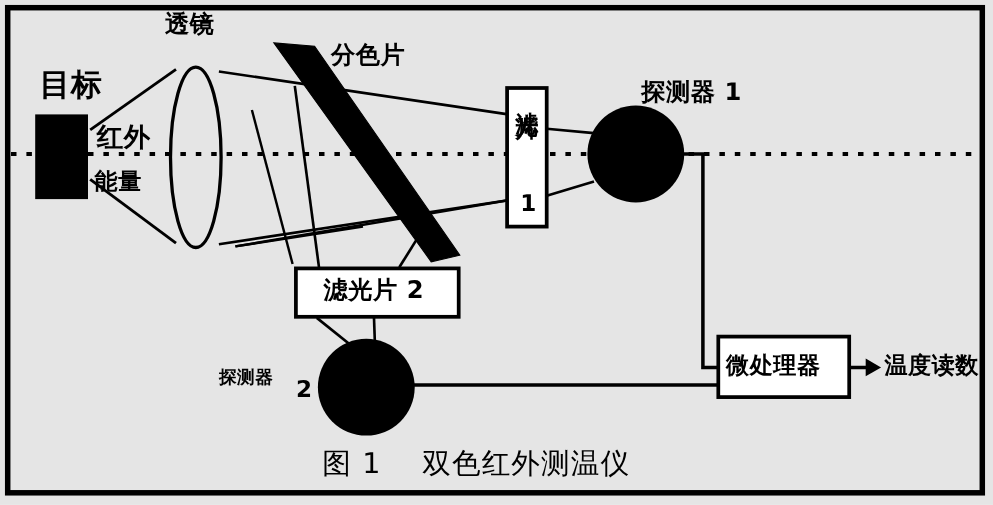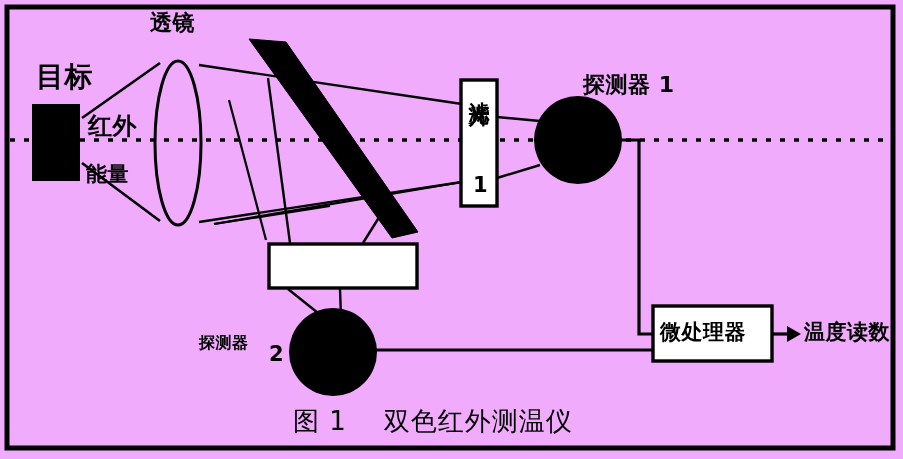--- a/index.html
+++ b/index.html
@@ -10,21 +10,21 @@
   body {
     width: 903px;
     height: 459px;
     font-family: "DejaVu Sans", "Liberation Sans", sans-serif;
     overflow: hidden;
   }
   #figure-root {
     position: relative;
     width: 903px;
     height: 459px;
-    background: #f0abfc;
+    background: #e5e5e5;
     text-align: right;
   }
   #figure-svg {
     position: absolute;
     left: 0;
     top: 0;
   }
   .lbl {
     position: absolute;
     color: #000000;
@@ -105,29 +105,31 @@
     <polygon points="787,326 801,334 787,342" fill="#000000"></polygon>
 
   </svg>
 
   <div class="lbl" style="left:150px; top:11px; font-size:22px;">透镜</div>
 
   <div class="lbl" style="left:36px; top:61px; font-size:28px;">目标</div>
 
   <div class="lbl" style="left:88px; top:113px; font-size:24px;font-family:Liberation Serif, serif;">红外</div>
 
-  <div class="lbl" style="left:86px; top:164px; font-size:21px;font-family:Liberation Mono, monospace;">能量</div>
+  <div class="lbl" style="left:86px; top:154px; font-size:21px;">能量</div>
 
+  <div class="lbl" style="left:301px; top:39px; font-size:22px;">分色片</div>
 
   <div class="lbl lbl-vert" style="left:468px; top:85px; font-size:21px;">滤光片</div>
 
   <div class="lbl" style="left:473px; top:174px; font-size:21px;">1</div>
 
   <div class="lbl" style="left:583px; top:73px; font-size:22px;">探测器 1</div>
 
+  <div class="lbl" style="left:294px; top:253px; font-size:22px;">滤光片 2</div>
 
   <div class="lbl" style="left:199px; top:336px; font-size:16px;font-family:Liberation Mono, monospace;">探测器</div>
 
   <div class="lbl" style="left:269px; top:343px; font-size:21px;">2</div>
 
   <div class="lbl" style="left:660px; top:321px; font-size:21px;">微处理器</div>
 
   <div class="lbl" style="left:804px; top:321px; font-size:21px;">温度读数</div>
 
   <div class="cap" style="left:293px; top:404px;">图 1    双色红外测温仪</div>

